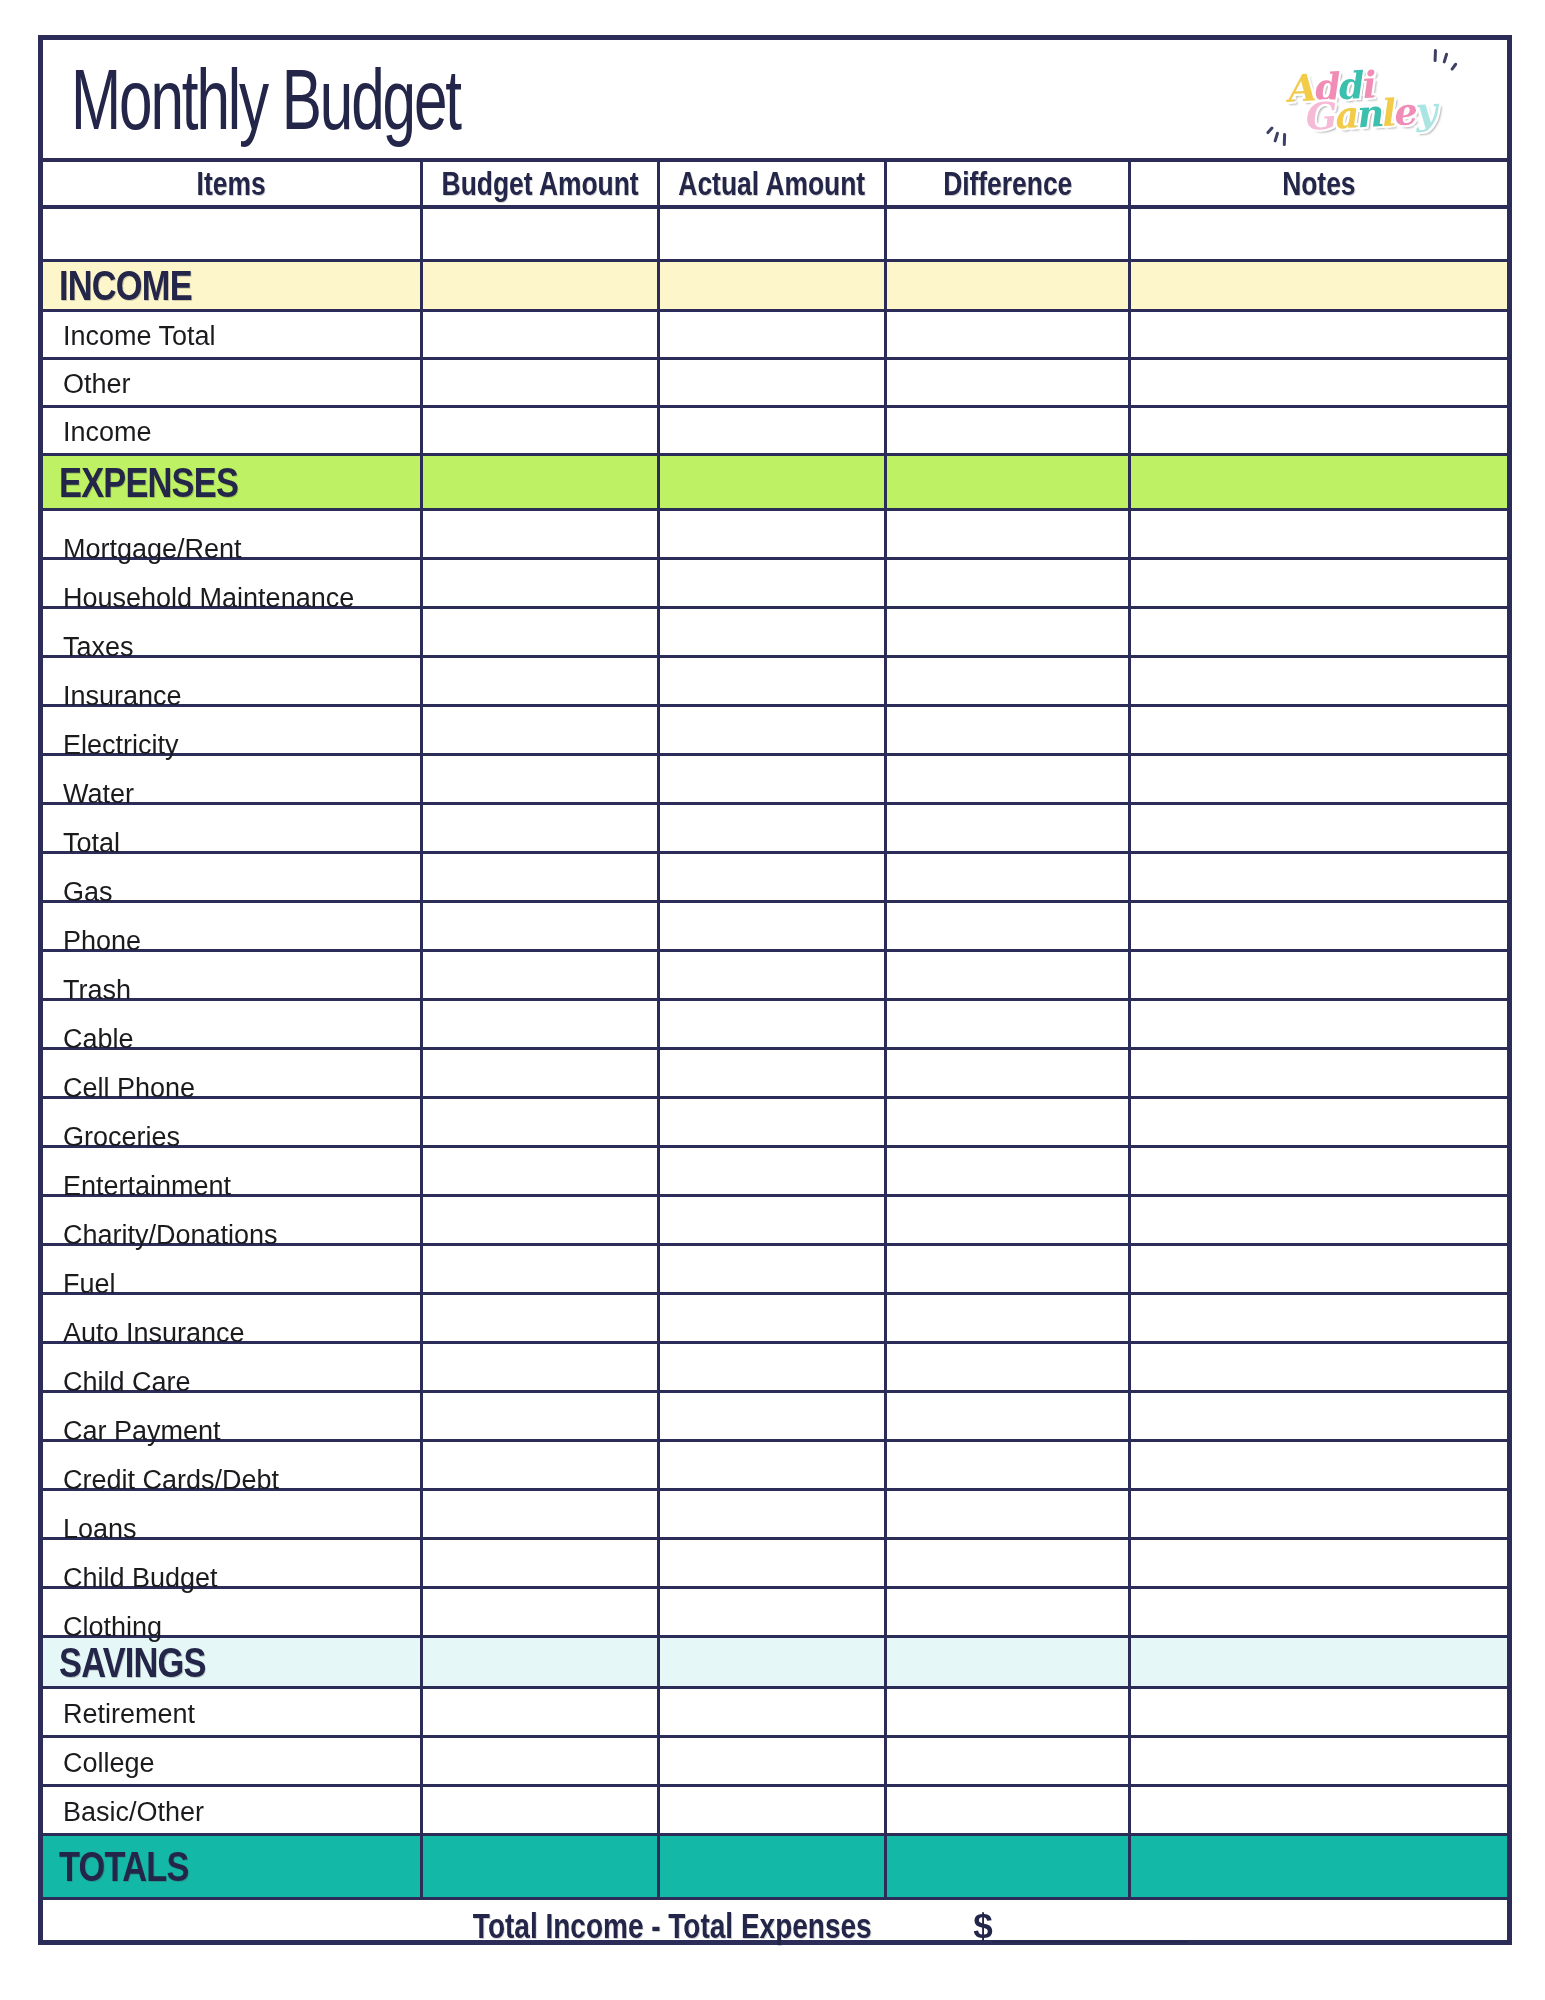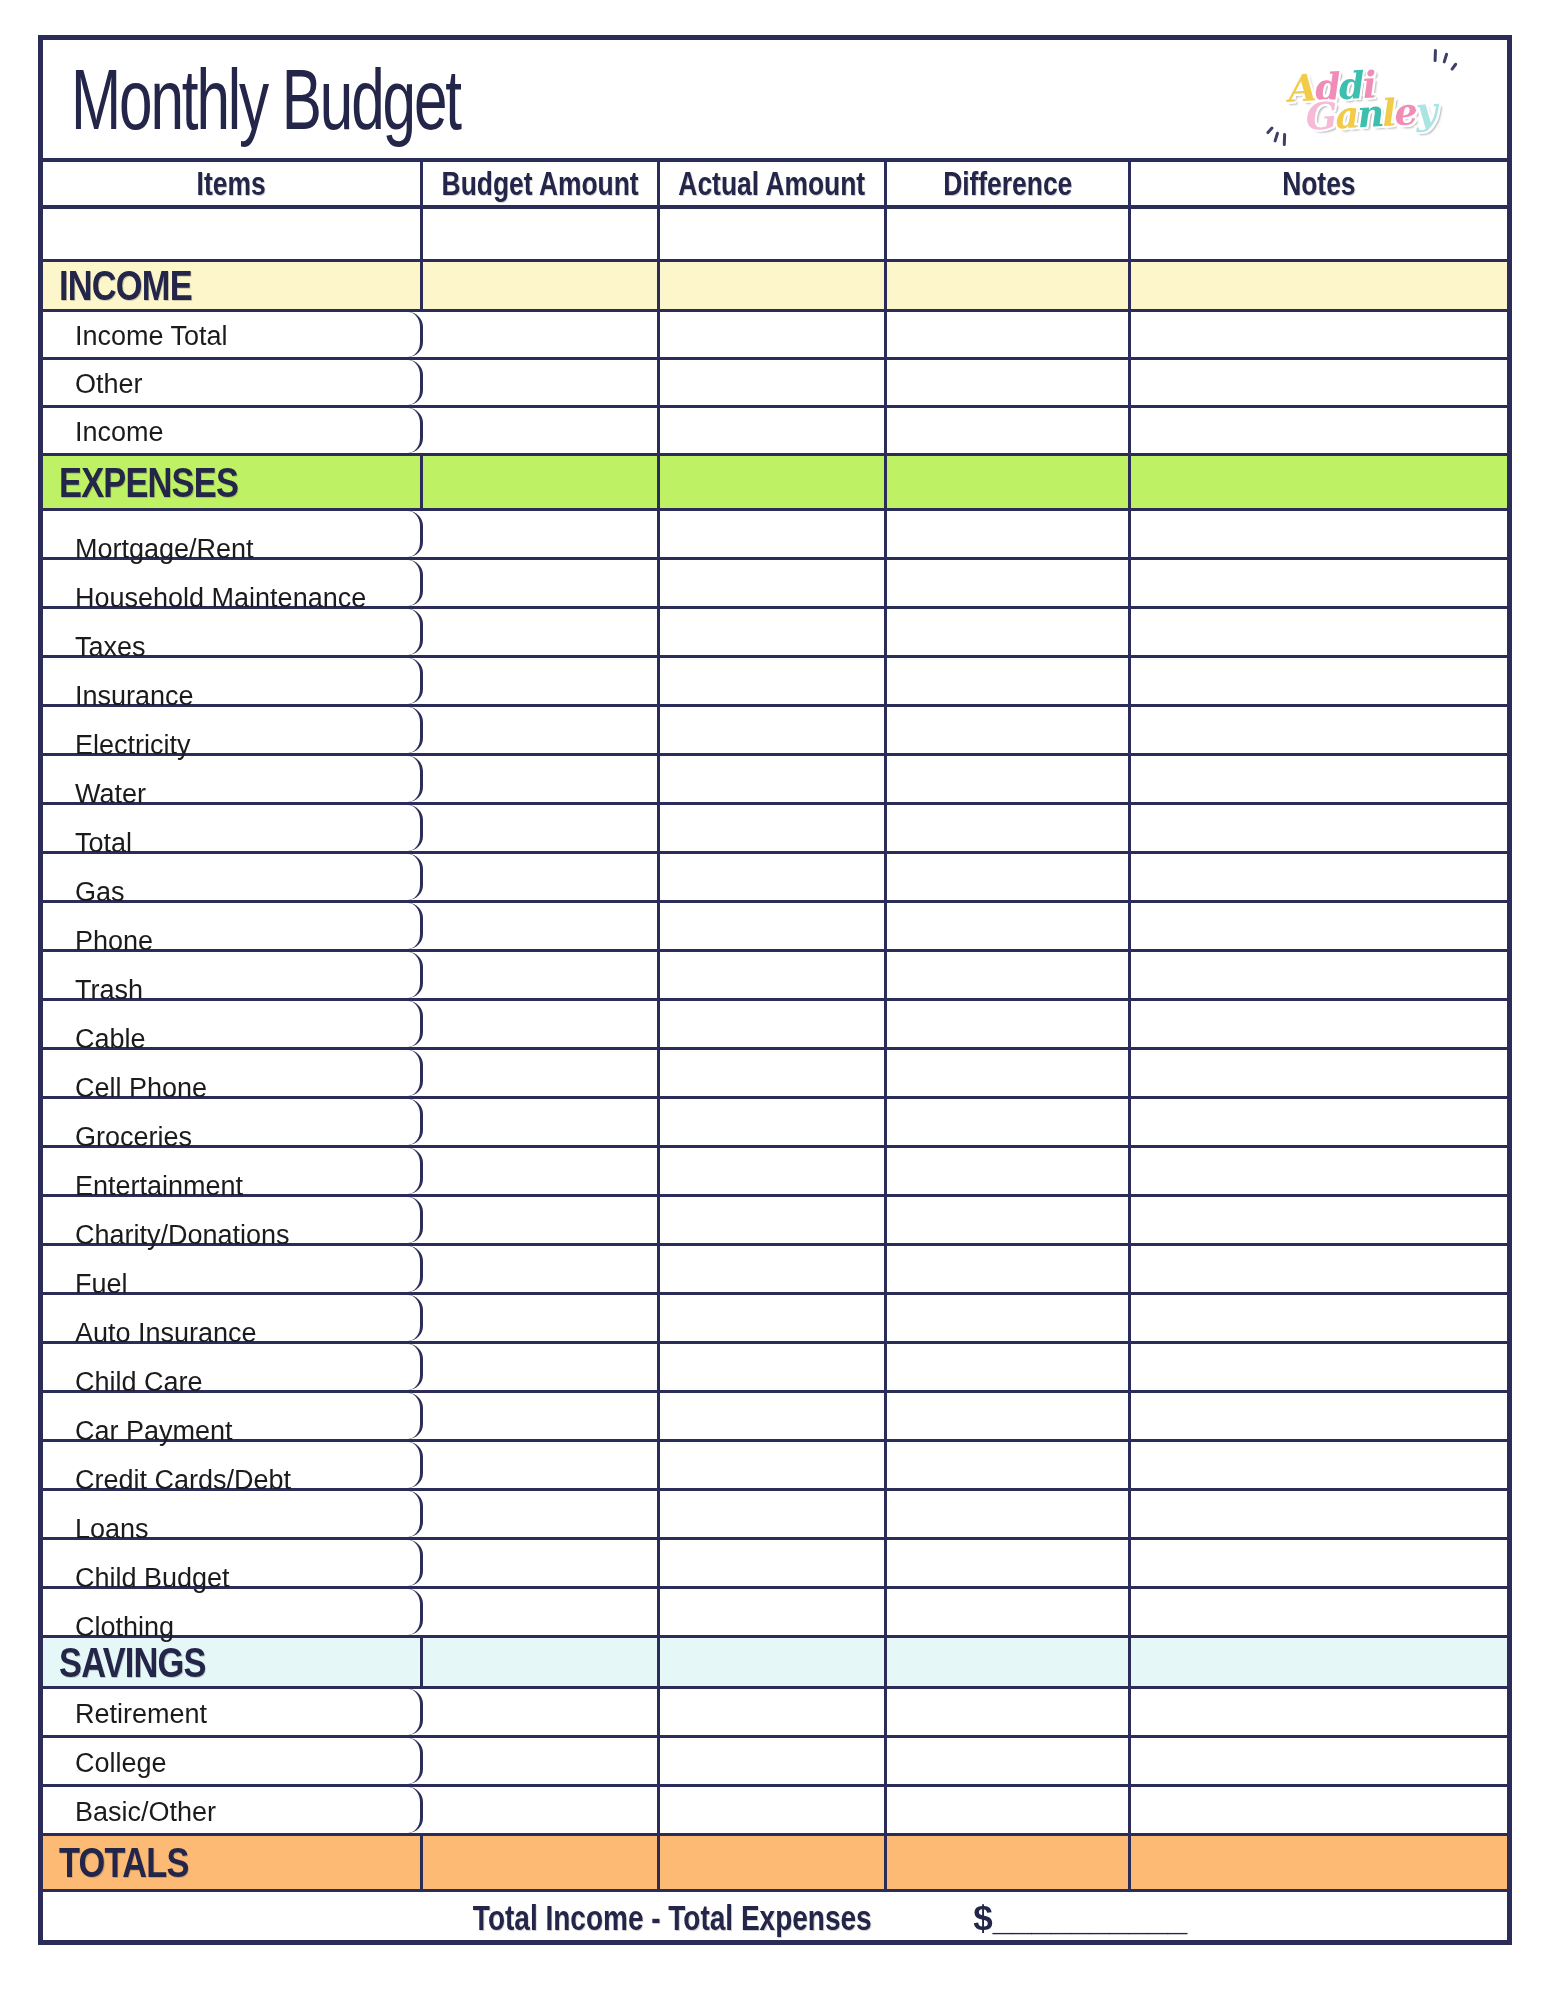--- a/index.html
+++ b/index.html
@@ -66,23 +66,23 @@
   .cond-left{transform-origin:left center;}
   .empty-row{height:53px;}
   .band .cell{display:flex;align-items:center;}
   .band .band-label{
     color:var(--navy);font-weight:bold;font-size:43px;line-height:1;
     padding-left:20px;letter-spacing:-1px;
   }
   .sec-income-band{height:50px;background:#fdf6cb;}
   .sec-expenses-band{height:55px;background:#bef264;}
   .sec-savings-band{height:51px;background:#e5f8f7;}
-  .sec-totals-band{height:56px;background:#fdba74;}
+  .sec-totals-band{height:64px;background:#14b8a6;}
   .data-row .cell{background:#fff;}
-  .data-row .label-cell{display:flex;padding-left:32px;color:var(--ink);font-size:27px;border-radius:15px;}
+  .data-row .label-cell{display:flex;padding-left:20px;color:var(--ink);font-size:27px;}
   .align-center .label-cell{align-items:center;}
   .align-center .row-label{padding-top:4px;}
   .align-baseline .label-cell{align-items:flex-end;}
   .align-baseline .row-label{position:relative;bottom:-8px;z-index:2;}
   .sec-income .data-row{height:48px;}
   .sec-expenses .data-row{height:49px;}
   .sec-savings .data-row{height:49px;}
   
   .footer-row{
     height:52px;border-bottom:none;display:flex;align-items:center;

